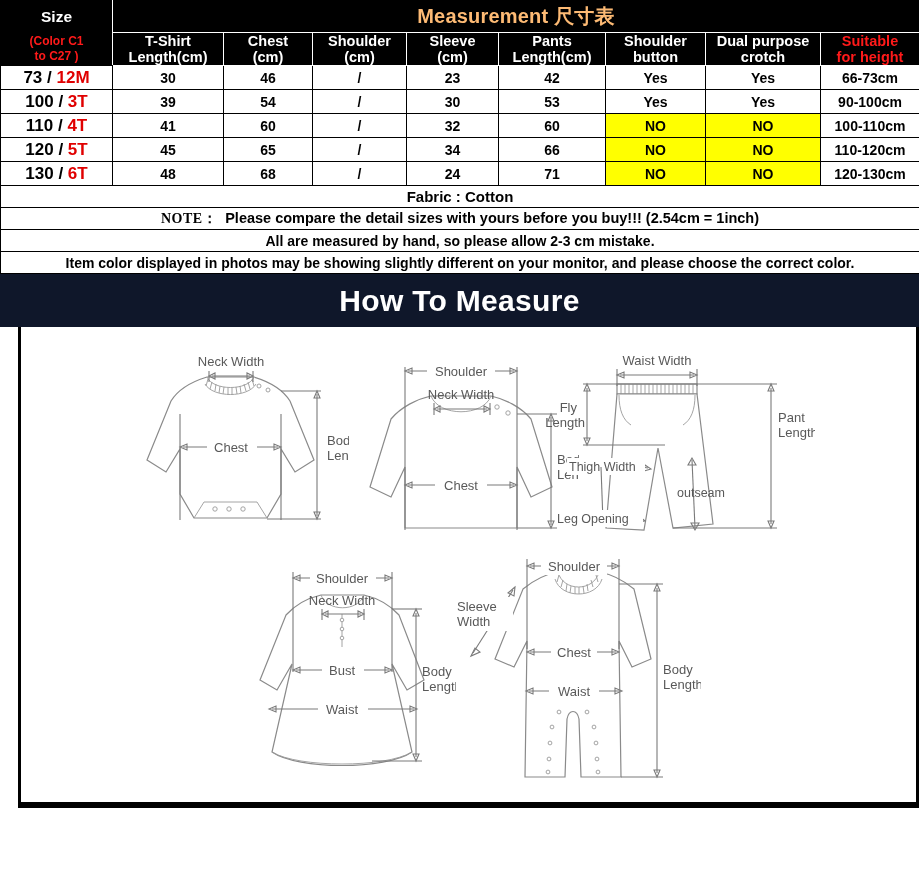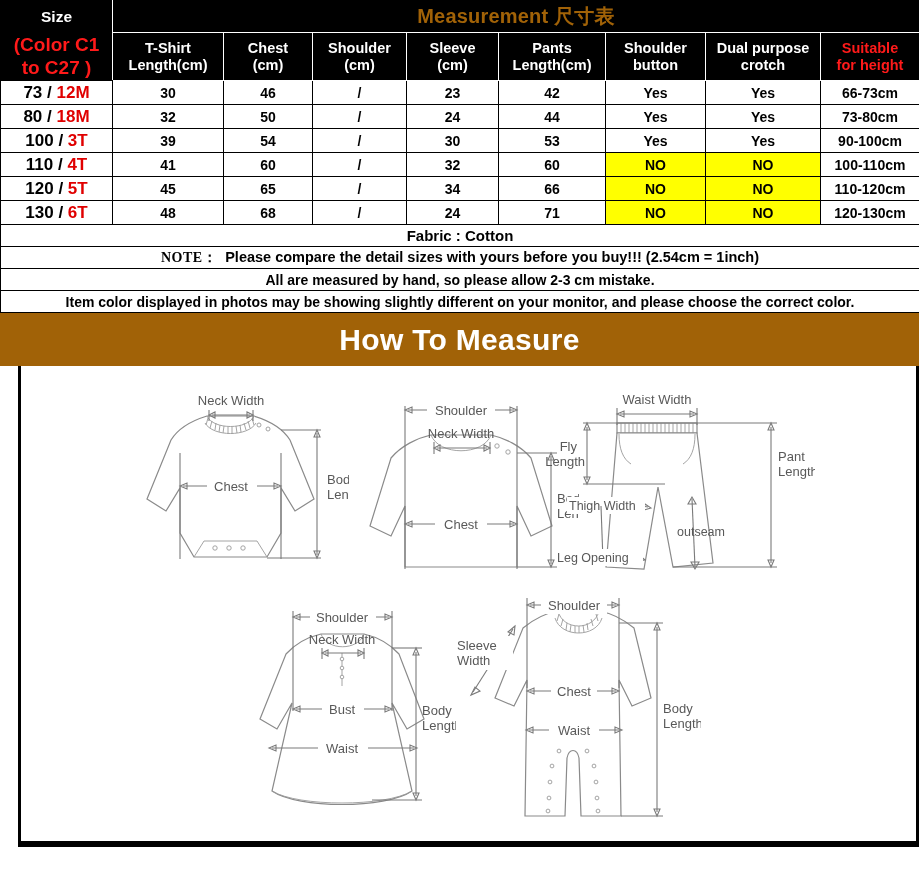--- a/index.html
+++ b/index.html
@@ -46,21 +46,21 @@
     line-height: 1.12;
     border-color: #ffffff !important;
     border-width: 1px;
     padding: 3px 1px;
   }
   .hdr-cell.last-col {
     border-right-color: #000000 !important;
   }
   .hdr-title {
     background: #000000;
-    color: #a16207;
+    color: #fdba74;
     font-size: 20px;
     font-weight: bold;
     border-color: #000000 !important;
     border-bottom-color: #ffffff !important;
     height: 31px;
     letter-spacing: .2px;
   }
   .hdr-title .cn { font-weight: bold; }
   .size-top {
     background: #000000;
@@ -71,21 +71,21 @@
     font-size: 15.5px;
     height: 31px;
     margin-left: 27px;
   }
   .size-sub {
     background: #000000;
     color: #ff1a1a;
     border-color: #000000 !important;
     border-right-color: #ffffff !important;
     border-top: none !important;
-    font-size: 19px;
+    font-size: 12px;
     line-height: 1.25;
     padding-bottom: 4px;
   }
   .red { color: #ff1a1a; }
 
   
   .data-row td {
     background: #ffffff;
     color: #000000;
     font-size: 14px;
@@ -125,21 +125,21 @@
     font-weight: bold;
     letter-spacing: .5px;
     font-size: 14px;
   }
   .note-plain {
     font-size: 14px;
   }
 
   
   .banner {
-    background: #a16207;
+    background: #0f172a;
     color: #ffffff;
     text-align: center;
     font-size: 30px;
     font-weight: bold;
     height: 53px;
     line-height: 53px;
     letter-spacing: .3px;
   }
 
   
@@ -253,31 +253,20 @@
       <tr class="data-row">
         <td class="sizelabel"><span>73 / </span><span class="age">12M</span></td>
         <td>30</td>
         <td>46</td>
         <td>/</td>
         <td>23</td>
         <td>42</td>
         <td>Yes</td>
         <td>Yes</td>
         <td>66-73cm</td>
-      </tr>
-      <tr class="data-row">
-        <td class="sizelabel"><span>80 / </span><span class="age">18M</span></td>
-        <td>32</td>
-        <td>50</td>
-        <td>/</td>
-        <td>24</td>
-        <td>44</td>
-        <td>Yes</td>
-        <td>Yes</td>
-        <td>73-80cm</td>
       </tr>
       <tr class="data-row">
         <td class="sizelabel"><span>100 / </span><span class="age">3T</span></td>
         <td>39</td>
         <td>54</td>
         <td>/</td>
         <td>30</td>
         <td>53</td>
         <td>Yes</td>
         <td>Yes</td>

